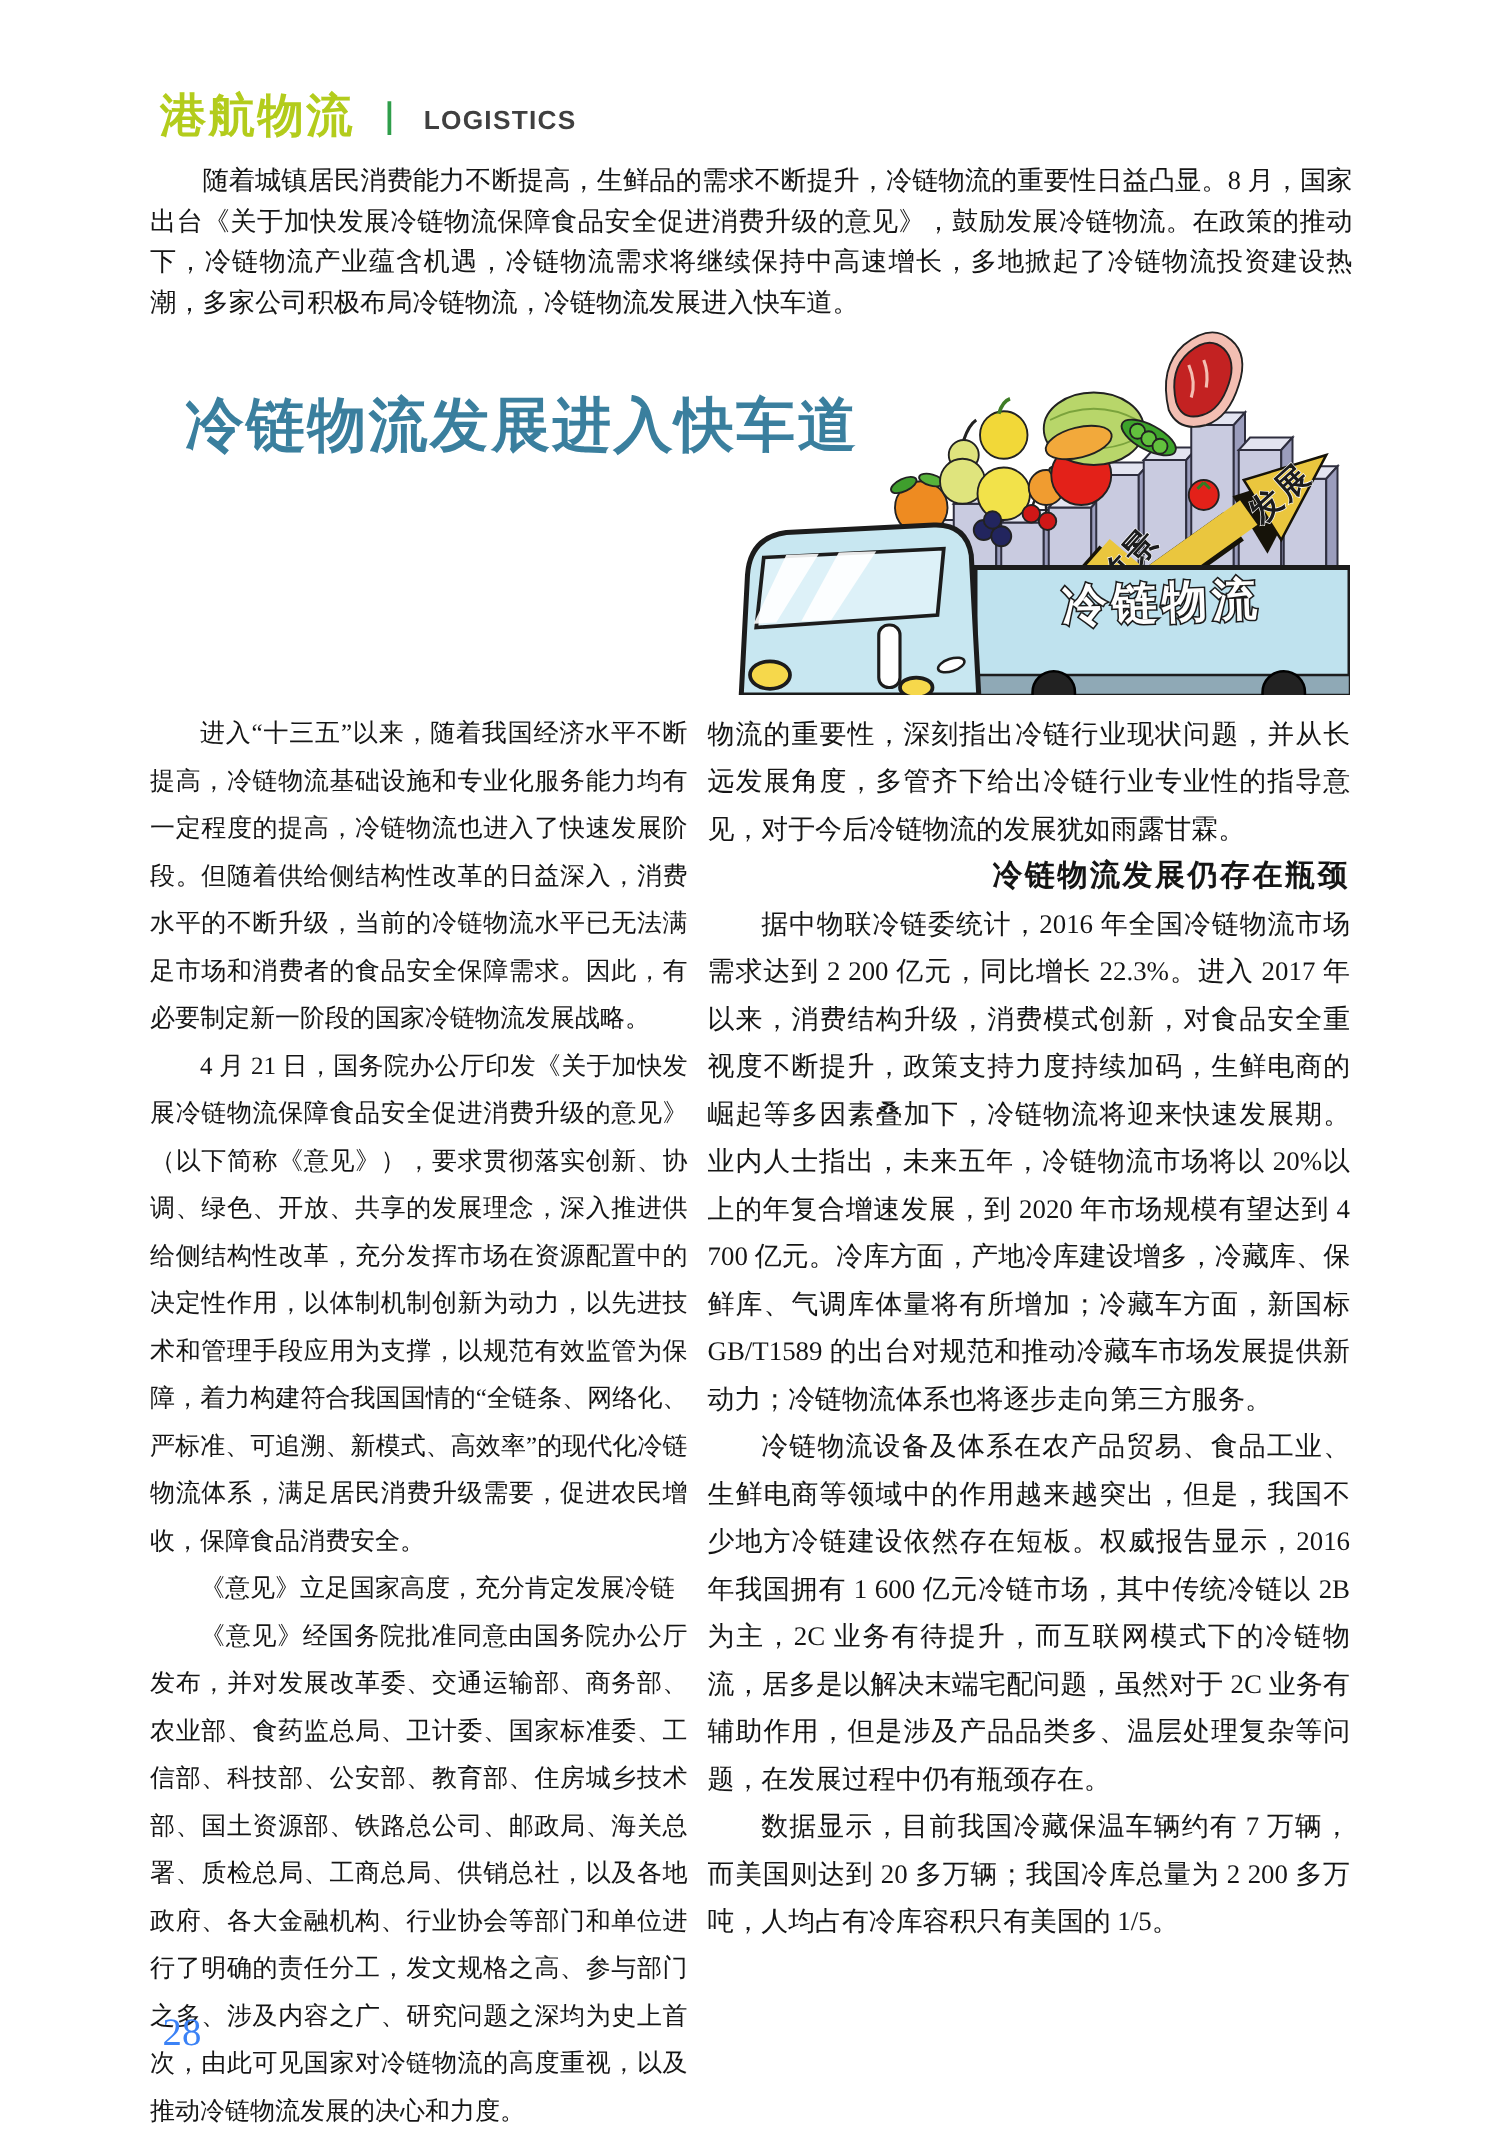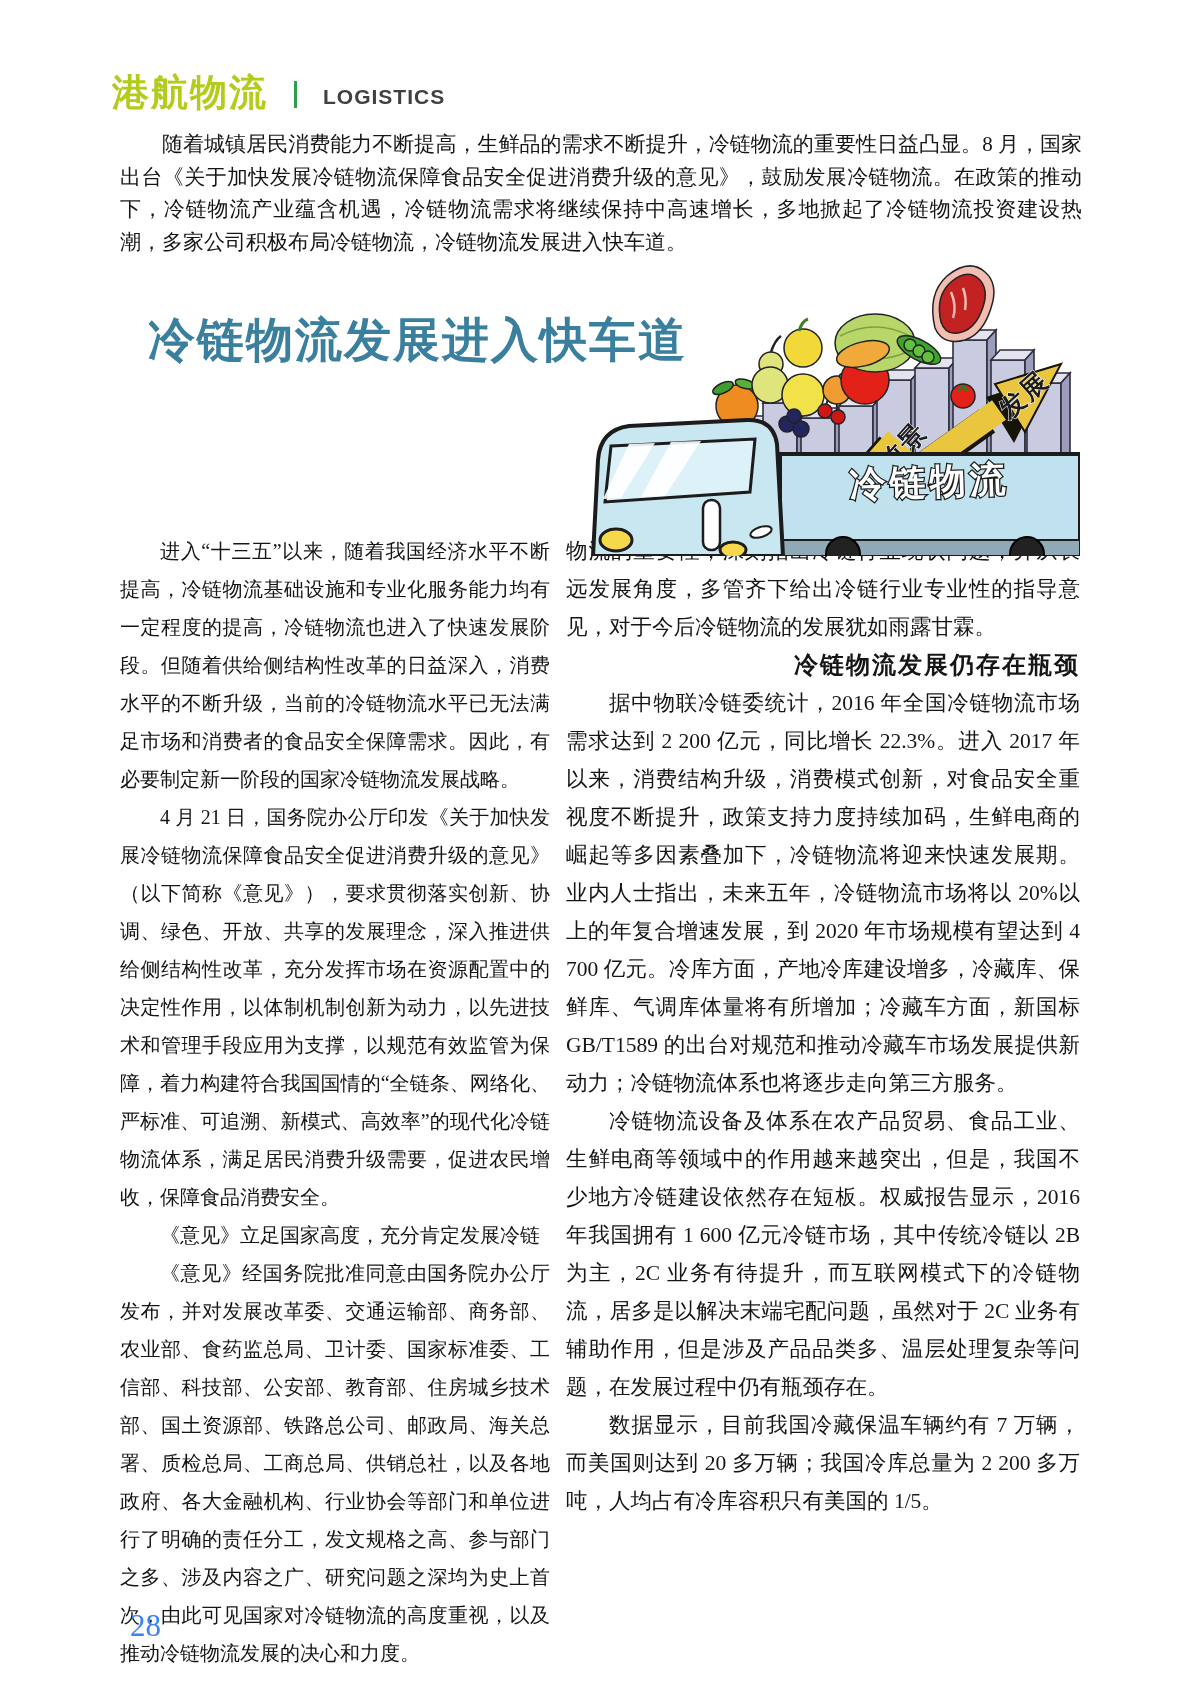--- a/index.html
+++ b/index.html
@@ -2,21 +2,21 @@
 <html><head>
 <meta charset="utf-8">
 <style>
   html,body { margin:0; padding:0; background:#ffffff; }
   .page {
     position:relative; width:1200px; height:1707px; background:#ffffff;
     font-family:"Liberation Serif","DejaVu Serif",serif; color:#151515;
     overflow:hidden;
   }
   
-  .header { position:absolute; left:112px; top:74px; display:flex; align-items:flex-end; gap:26px; }
+  .header { position:absolute; left:128px; top:74px; display:flex; align-items:flex-end; gap:26px; }
   .header-cn {
     font-family:"Liberation Sans","DejaVu Sans",sans-serif; font-weight:700;
     font-size:37px; line-height:38px; color:#b3cc1c; letter-spacing:2px;
   }
   .header-divider { width:3px; height:27px; background:#2f9e4a; margin-bottom:4px; }
   .header-en {
     font-family:"Liberation Sans","DejaVu Sans",sans-serif; font-weight:700;
     font-size:21px; color:#404040; letter-spacing:1px; margin-bottom:3px;
   }
   
@@ -26,21 +26,21 @@
   }
   
   .article-title {
     position:absolute; left:148px; top:309px; margin:0; z-index:3;
     font-size:47px; font-weight:700; color:#3a7f9e; letter-spacing:2px; white-space:nowrap;
   }
   
   .illustration { position:absolute; left:575px; top:248px; width:505px; height:308px; z-index:2; }
   .illustration svg { display:block; width:100%; height:100%; }
   
-  .col { position:absolute; top:532px; text-align:justify; }
+  .col { position:absolute; top:568px; text-align:justify; }
   .col p { margin:0; text-indent:2em; }
   .col-left  { left:120px; width:430px; font-size:20px;   line-height:38px; }
   .col-right { left:566px; width:514px; font-size:21.5px; line-height:38px; }
   .col-right .no-indent { text-indent:0; }
   .sub-heading {
     margin:0; font-size:24px; line-height:38px; text-align:right;
     font-weight:700; font-style:oblique 9deg; letter-spacing:2px;
   }
   .page-number { position:absolute; left:130px; top:1608px; font-size:31px; color:#3b82f6; }
 </style>

